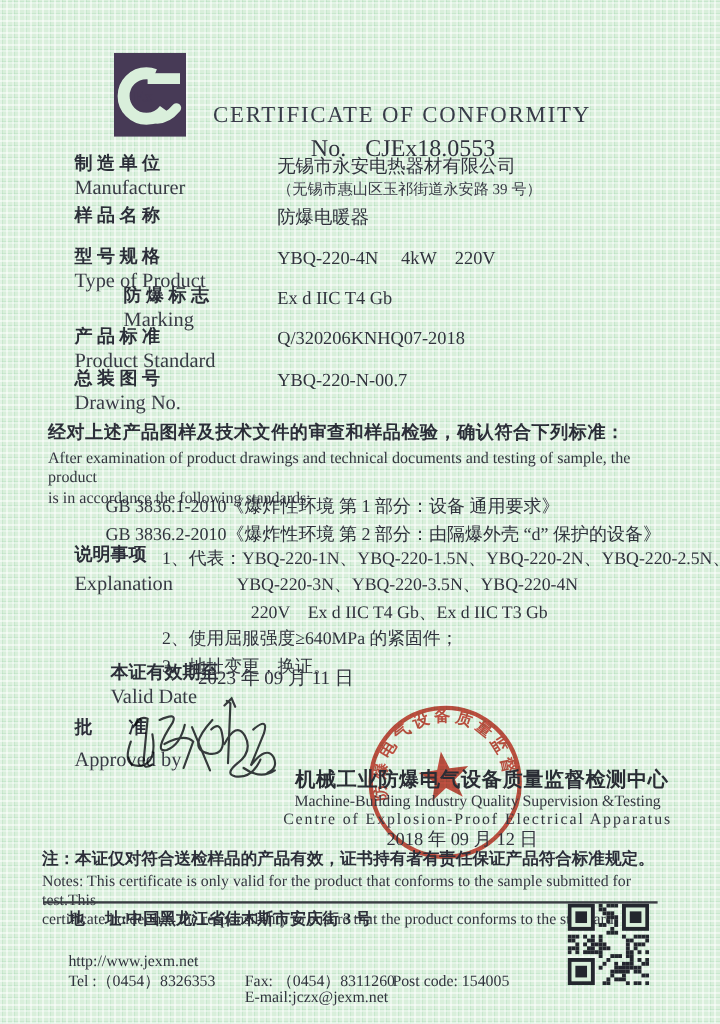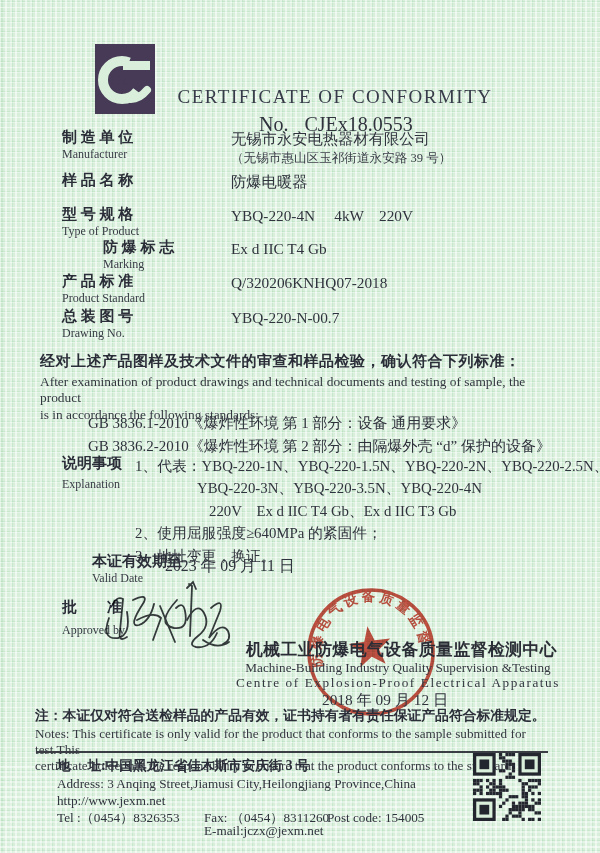--- a/index.html
+++ b/index.html
@@ -14,21 +14,21 @@
       repeating-linear-gradient(0deg, rgba(150,210,165,.25) 0 2.5px, rgba(150,210,165,0) 2.5px 10px);
     color:#30333d;}
   .abs{position:absolute;line-height:1.25;}
   .title-cn{left:135px;top:38px;width:420px;text-align:center;
     font-size:35px;letter-spacing:18px;text-indent:18px;color:#3d3d54;font-weight:600;}
   .title-en{left:135px;top:85px;width:400px;text-align:center;
     font-size:19px;letter-spacing:1.5px;color:#383b49;}
   .cert-no{left:248px;top:112px;font-size:20px;color:#30333d;margin-left:11px;}
   .cert-no .gap{display:inline-block;width:16px;}
   .cn-label{font-weight:bold;font-size:15px;color:#2b2e38;line-height:1.1;}
-  .en-label{font-size:12px;color:#383b45;margin-top:2px;line-height:1.1;}
+  .en-label{font-size:17px;color:#383b45;margin-top:2px;line-height:1.1;}
   .value{font-size:15.3px;color:#30333d;white-space:pre;line-height:1.15;}
   .value-sm{font-size:12.6px;color:#383b45;white-space:pre;margin-top:3px;}
   .frow{position:absolute;left:0;width:538px;}
   .fval{position:absolute;left:126px;top:1px;margin-left:43px;}
   .stmt-cn{font-weight:bold;font-size:15px;color:#2b2e38;letter-spacing:.5px;}
   .stmt-en{font-size:13.4px;color:#343740;line-height:16.5px;margin-top:3px;}
   .std-line{font-size:15px;color:#2f323c;line-height:23px;white-space:pre;}
   .exp-line{font-size:14.8px;color:#30333d;line-height:22.4px;white-space:pre;}
   .exp-ind1{padding-left:62px;}
   .exp-ind2{padding-left:74px;}
@@ -176,21 +176,20 @@
 
   <div class="abs" style="left:35px;top:707px;width:530px;">
     <div class="notes-cn">注：本证仅对符合送检样品的产品有效，证书持有者有责任保证产品符合标准规定。</div>
     <div class="notes-en" style="margin-top:2px;">Notes: This certificate is only valid for the product that conforms to the sample submitted for test.This</div>
     <div class="notes-en">certificate holder has the responsibility to ensure that the product conforms to the standard.</div>
   </div>
 
   <div class="abs divider"></div>
 
   <div class="abs ft ft-b" style="left:57px;top:758px;font-size:13.6px;">地　 址:中国黑龙江省佳木斯市安庆街 3 号</div>
-  <div class="abs ft" style="left:57px;top:776px;">Address: 3 Anqing Street,Jiamusi City,Heilongjiang Province,China</div>
   <div class="abs ft" style="left:57px;top:793px;">http://www.jexm.net</div>
   <div class="abs ft" style="left:204px;top:823px;">E-mail:jczx@jexm.net</div>
   <div class="abs ft" style="left:57px;top:810px;">Tel :（0454）8326353</div>
   <div class="abs ft" style="left:204px;top:810px;">Fax: （0454）8311260</div>
   <div class="abs ft" style="left:327px;top:810px;">Post code: 154005</div>
 
   <svg class="abs qr-svg" width="68" height="68" viewBox="0 0 71.4 71.4">
       <rect x="27.2" y="0.0" width="3.4" height="3.4" fill="#23262e"></rect>
       <rect x="34.0" y="0.0" width="3.4" height="3.4" fill="#23262e"></rect>
       <rect x="37.4" y="0.0" width="3.4" height="3.4" fill="#23262e"></rect>

